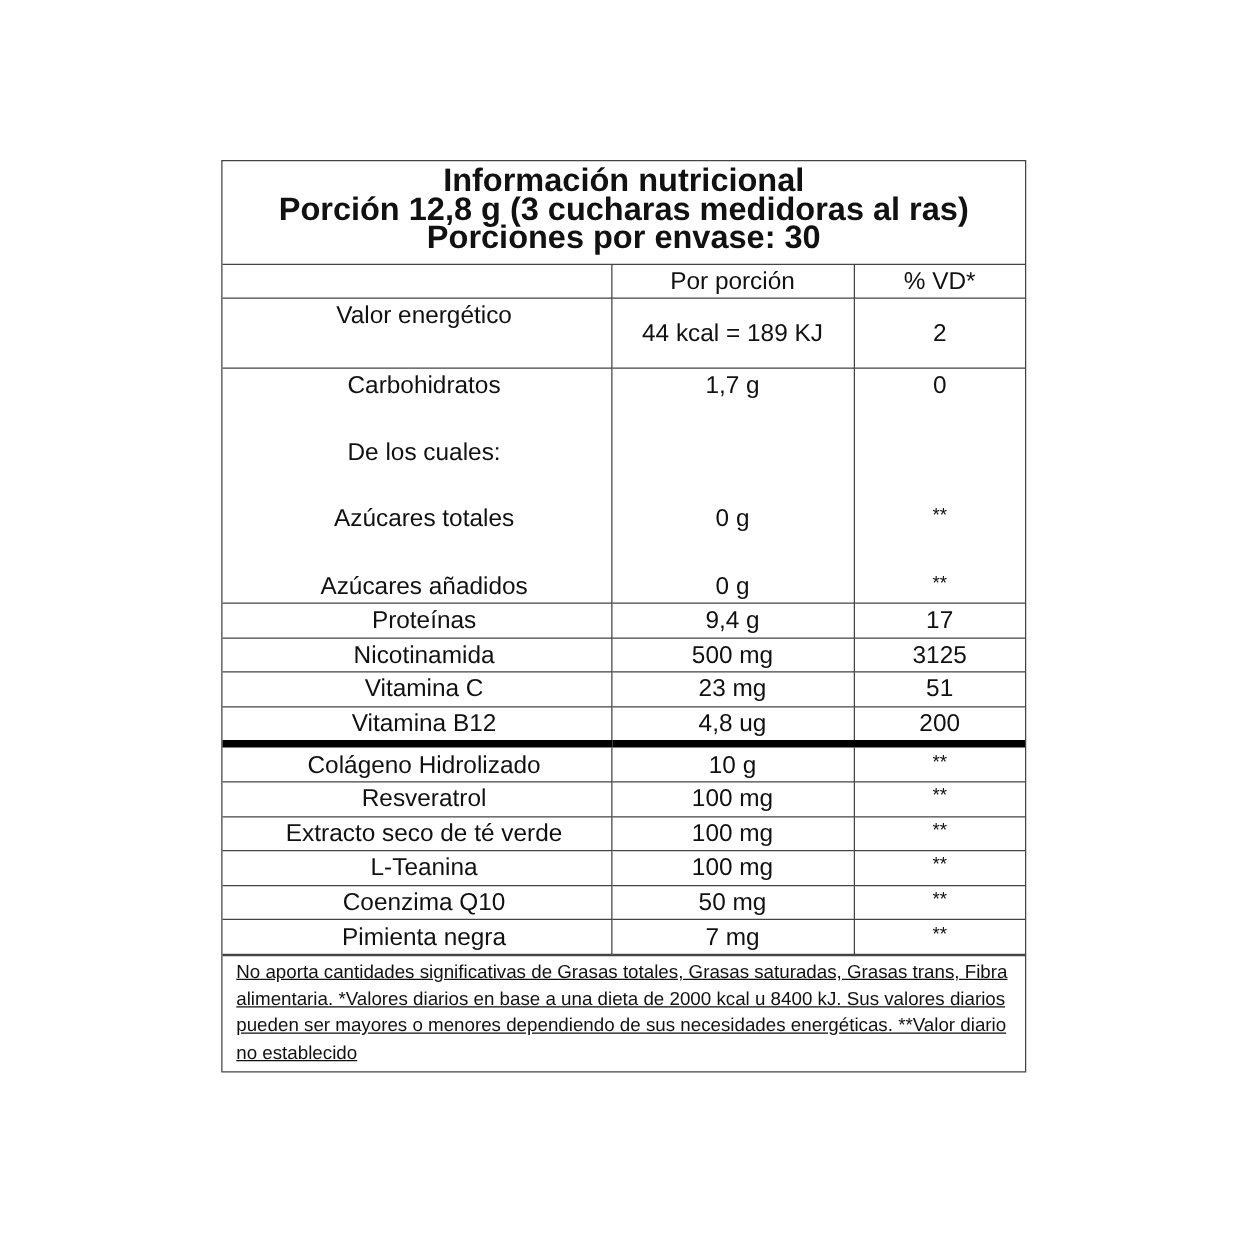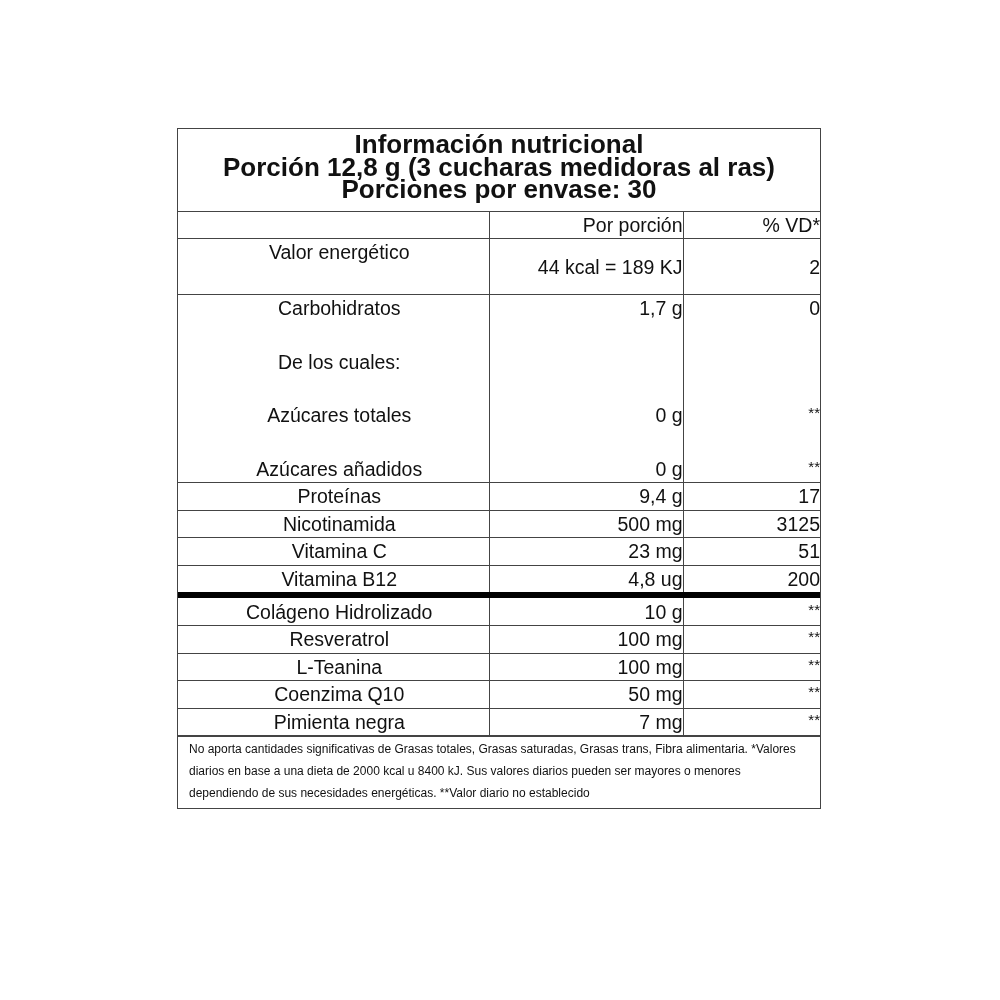--- a/index.html
+++ b/index.html
@@ -4,30 +4,30 @@
 <style>
   html, body { margin:0; padding:0; background:#ffffff; }
   body { width:1000px; height:1000px; position:relative; font-family:"Liberation Sans", sans-serif; color:#111; }
   .label { position:absolute; left:177px; top:128px; width:644px; border:1.5px solid #444; box-sizing:border-box; }
   .head { height:83px; text-align:center; font-weight:bold; font-size:26px; line-height:22.5px; padding-top:4px; box-sizing:border-box; border-bottom:1.5px solid #444; }
   table { border-collapse:collapse; width:100%; table-layout:fixed; }
   td { border:1.2px solid #444; font-size:19.5px; padding:0; vertical-align:middle; overflow:hidden; white-space:nowrap; }
   table tr:first-child td { border-top:none; }
   td:first-child { border-left:none; padding-left:12px;text-align:center; }
   td:last-child { border-right:none; }
-  td.c { text-align:right; }
+  td.c { text-align:center; }
   tr.r28 td { height:26.6px; line-height:22px; }
   tr.colhead td { height:26px; line-height:22px; }
   tr.energy td { height:53px; line-height:22px; }
   tr.energy td.v2 { white-space:normal; }
   tr.carb td { height:187px; vertical-align:top; border-bottom:1.2px solid #444; }
   .sub { display:block; height:53.5px; line-height:26px; padding-top:0; }
   tr.thick td { border-bottom:6px solid #000;margin-top:29px; }
   .stars { font-size:15px; vertical-align:top; position:relative; top:-2px; }
-  .foot { font-size:12px; line-height:21.6px; padding:2px 8px 4px 11px; border-top:1.2px solid #444; }
+  .foot { font-size:15px; line-height:21.6px; padding:2px 8px 4px 11px; border-top:1.2px solid #444;text-decoration:underline; }
 </style>
 </head>
 <body>
 
 <div class="label">
   <div class="head">
     <div>Información nutricional</div>
     <div>Porción 12,8 g (3 cucharas medidoras al ras)</div>
     <div>Porciones por envase: 30</div>
   </div>
@@ -92,20 +92,25 @@
       <td>Colágeno Hidrolizado</td>
       <td class="c">10 g</td>
       <td class="c"><span class="stars">**</span></td>
     </tr>
     <tr class="r28">
       <td>Resveratrol</td>
       <td class="c">100 mg</td>
       <td class="c"><span class="stars">**</span></td>
     </tr>
     <tr class="r28">
+      <td>Extracto seco de té verde</td>
+      <td class="c">100 mg</td>
+      <td class="c"><span class="stars">**</span></td>
+    </tr>
+    <tr class="r28">
       <td>L-Teanina</td>
       <td class="c">100 mg</td>
       <td class="c"><span class="stars">**</span></td>
     </tr>
     <tr class="r28">
       <td>Coenzima Q10</td>
       <td class="c">50 mg</td>
       <td class="c"><span class="stars">**</span></td>
     </tr>
     <tr class="r28">

